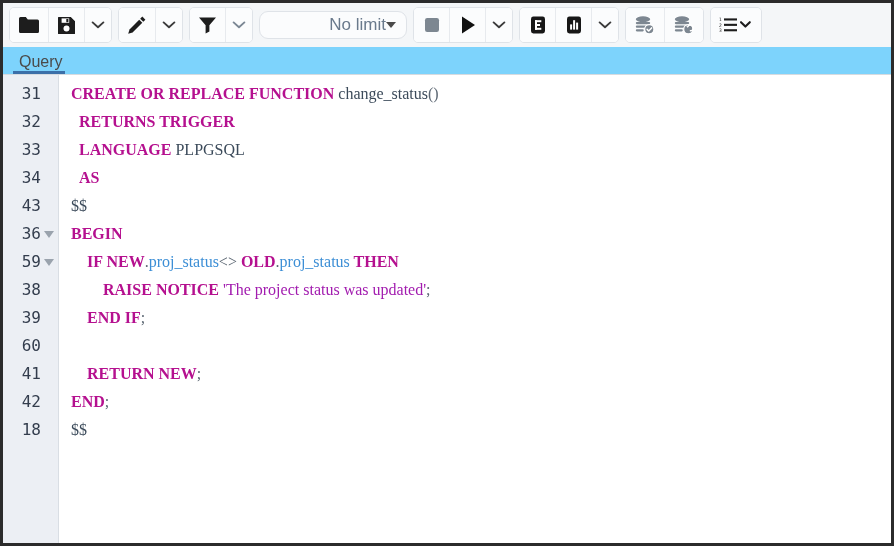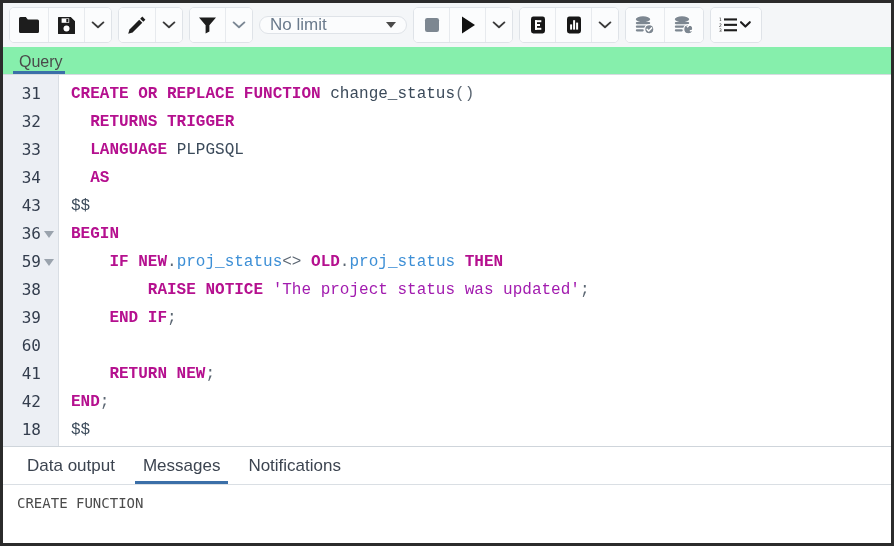--- a/index.html
+++ b/index.html
@@ -60,23 +60,23 @@
     cursor: pointer;
     box-sizing: border-box;
   }
   .tbtn:last-child { border-right: none; }
   .tbtn.caret { min-width: 26px; padding: 0 5px; }
   .tbtn svg { display: block; }
 
   .limit-select {
     display: flex;
     align-items: center;
-    justify-content: space-between;
+    justify-content: flex-end;
     width: 148px;
-    height: 18px;
+    height: 28px;
     background: #fbfcfd;
     border: 1px solid #dfe3e8;
     border-radius: 9px;
     padding: 0 10px;
     box-sizing: border-box;
     cursor: pointer;
   }
   .limit-label {
     font-size: 17px;
     color: #6a7a8c;
@@ -87,21 +87,21 @@
     width: 0; height: 0;
     border-left: 5px solid transparent;
     border-right: 5px solid transparent;
     border-top: 6px solid #4a4a4a;
   }
 
   
   .tabstrip {
     height: 28px;
     min-height: 28px;
-    background: #86efac;
+    background: #7dd3fc;
     display: flex;
     align-items: flex-end;
     padding-left: 10px;
     box-sizing: border-box;
     position: relative;
     overflow: hidden;
     border-bottom: 1px solid #d6dbe0;
   }
   .tabstrip .tab {
     position: relative;
@@ -163,21 +163,21 @@
   }
   .fold.empty {
     border: none;
     width: 10px;
     height: 0;
   }
   .code {
     flex: 1 1 auto;
     padding-top: 5px;
     padding-left: 12px;
-    font-family: Liberation Mono, monospace;
+    font-family: Liberation Serif, serif;
     font-size: 16px;
     white-space: pre;
     overflow: hidden;
   }
   .code .cline {
     height: 28px;
     line-height: 28px;
     color: #222222;
   }
   .tok-kw   { color: #b5108f; font-weight: bold; }
@@ -435,28 +435,14 @@
           <span class="fold empty"></span>
         </div>
         <div class="gline">
           <span>18</span>
           <span class="fold empty"></span>
         </div>
       </div>
     <div class="code" id="code"><div class="cline"><span class="tok-kw">CREATE OR REPLACE FUNCTION </span><span class="tok-id">change_status</span><span class="tok-pun">()</span></div><div class="cline"><span class="tok-plain">  </span><span class="tok-kw">RETURNS TRIGGER</span></div><div class="cline"><span class="tok-plain">  </span><span class="tok-kw">LANGUAGE </span><span class="tok-id">PLPGSQL</span></div><div class="cline"><span class="tok-plain">  </span><span class="tok-kw">AS</span></div><div class="cline"><span class="tok-plain">$$</span></div><div class="cline"><span class="tok-kw">BEGIN</span></div><div class="cline"><span class="tok-plain">    </span><span class="tok-kw">IF NEW</span><span class="tok-pun">.</span><span class="tok-col">proj_status</span><span class="tok-pun">&lt;&gt;</span><span class="tok-kw"> OLD</span><span class="tok-pun">.</span><span class="tok-col">proj_status</span><span class="tok-kw"> THEN</span></div><div class="cline"><span class="tok-plain">        </span><span class="tok-kw">RAISE NOTICE </span><span class="tok-str">'The project status was updated'</span><span class="tok-pun">;</span></div><div class="cline"><span class="tok-plain">    </span><span class="tok-kw">END IF</span><span class="tok-pun">;</span></div><div class="cline">&nbsp;</div><div class="cline"><span class="tok-plain">    </span><span class="tok-kw">RETURN NEW</span><span class="tok-pun">;</span></div><div class="cline"><span class="tok-kw">END</span><span class="tok-pun">;</span></div><div class="cline"><span class="tok-plain">$$</span></div></div>
   </div>
 
-  <div class="bottom">
-    <div class="bottom-tabs">
-      <div class="btab">
-        <span>Data output</span>
-      </div>
-      <div class="btab active">
-        <span>Messages</span>
-      </div>
-      <div class="btab">
-        <span>Notifications</span>
-      </div>
-    </div>
-    <div class="messages-body">CREATE FUNCTION</div>
-  </div>
 
 </div>
 
 </body></html>

